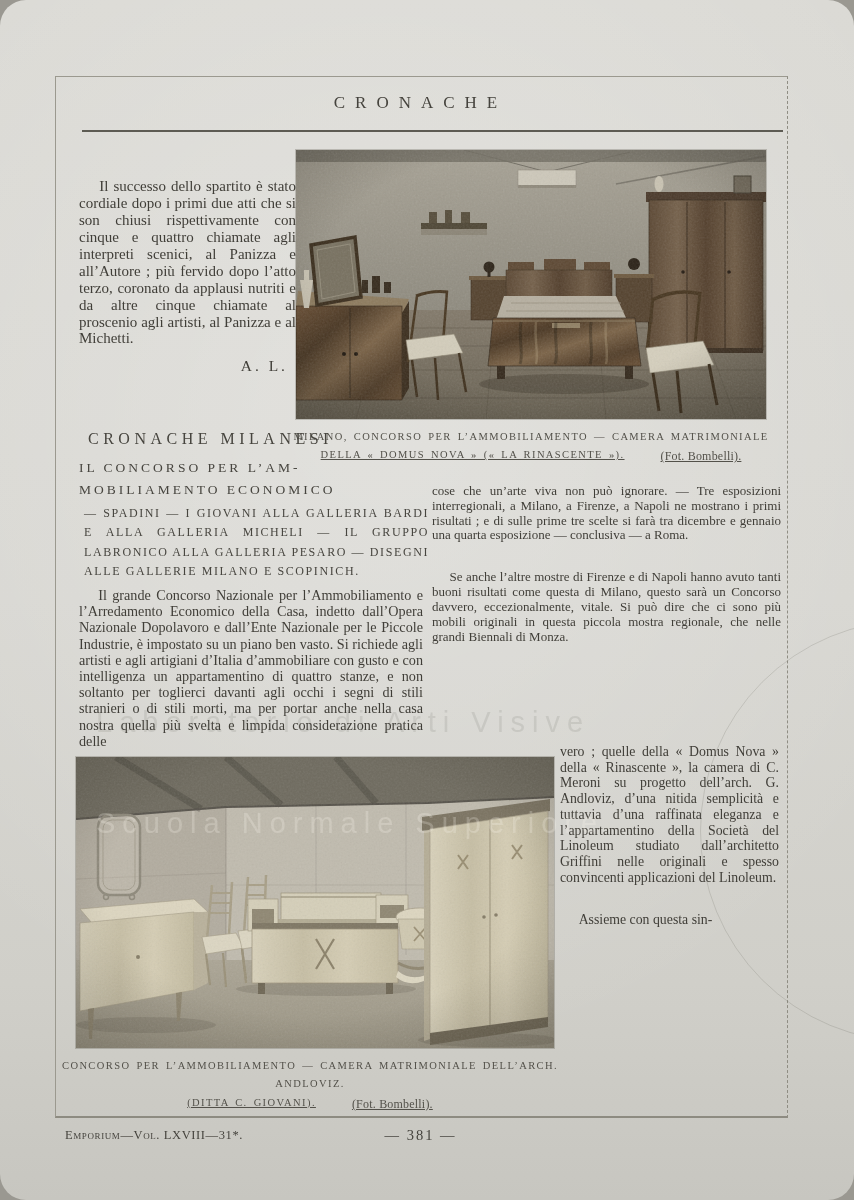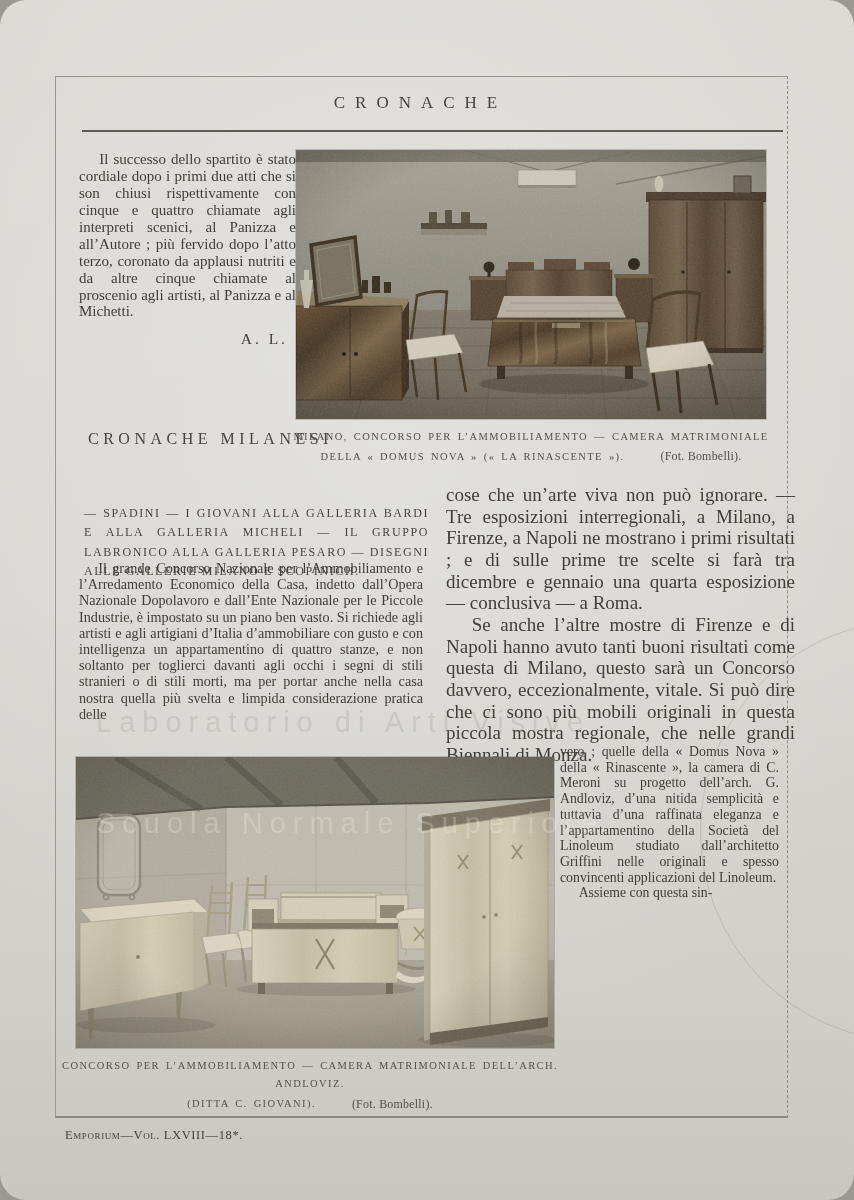--- a/index.html
+++ b/index.html
@@ -24,45 +24,45 @@
     border:1px solid rgba(90,88,78,0.18); pointer-events:none;
   }
   .page-title {
     left:55px; top:93px; width:731px; text-align:center;
     font-size:17px; letter-spacing:10px; color:#45433d;
   }
   .header-rule { left:82px; top:130px; width:701px; height:2px; background:#5d5b53; }
 
   .justify { text-align:justify; }
   .justify p { margin:0; }
-  .justify p.ind { text-indent:1.35em; }
+  .justify p.ind { text-indent:1.35em;margin-top:27px; }
 
   .intro-col { left:79px; top:151px; width:217px; font-size:15px; line-height:1.13; }
   .signature { margin-top:10px; text-align:right; padding-right:8px; letter-spacing:3px; font-size:15.5px; }
 
   .photo { box-shadow:0 0 0 1px rgba(70,66,56,0.25); background:#8e8a7e; }
   .photo svg { display:block; }
   .photo1 { left:296px; top:150px; width:470px; height:269px; }
   .photo2 { left:76px;  top:757px; width:478px; height:291px; }
 
   .caption { text-align:center; font-size:10.5px; letter-spacing:1.4px; word-spacing:2px;
              color:#53514a; line-height:1.75; }
   .caption1 { left:286px; top:428px; width:490px; }
   .caption2 { left:50px;  top:1057px; width:520px; }
-  .cap-line2 { display:flex; justify-content:center; align-items:center; gap:36px; }
+  .cap-line2 { display:flex; justify-content:center; align-items:flex-start; gap:36px;text-decoration:underline; }
   .credit { font-size:12px; letter-spacing:0.2px; word-spacing:0; }
 
   .section-heading { left:88px; top:430px; font-size:16px; letter-spacing:4.5px; color:#47453f; }
   .sub-primary { left:79px; top:457px; width:310px; font-size:13.5px; letter-spacing:3px;
                  line-height:1.65; white-space:pre-line; color:#47453f; }
   .sub-secondary { left:84px; top:504px; width:345px; font-size:12px; letter-spacing:1.6px;
                    line-height:1.62; color:#47453f; }
 
   .left-col  { left:79px;  top:560px; width:344px; font-size:14.2px; line-height:1.14; }
-  .right-col { left:446px; top:484px; width:349px; font-size:19px; line-height:1.14; }
+  .right-col { left:432px; top:484px; width:349px; font-size:13px; line-height:1.14; }
   .right-col-narrow { left:560px; top:744px; width:219px; font-size:13.8px; line-height:1.14; }
 
   .watermark { font-family:Liberation Sans, sans-serif; letter-spacing:7px;
                font-size:29px; white-space:nowrap; pointer-events:none; z-index:6; }
   .wm1 { left:96px; top:706px; color:rgba(85,84,78,0.13); }
   .wm2 { left:96px; top:774px; color:rgba(250,248,240,0.24);margin-top:33px; }
 
   .footer-left { left:65px; top:1128px; font-size:12.5px; letter-spacing:0.6px;
                  font-variant:small-caps; color:#45433d; }
   .page-number { left:55px; top:1127px; width:731px; text-align:center; font-size:14.5px;
@@ -190,20 +190,22 @@
 
   <div class="abs caption caption1">
     <div>MILANO, CONCORSO PER L’AMMOBILIAMENTO — CAMERA MATRIMONIALE</div>
     <div class="cap-line2">
       <span>DELLA « DOMUS NOVA » (« LA RINASCENTE »).</span>
       <span class="credit">(Fot. Bombelli).</span>
     </div>
   </div>
 
   <div class="abs section-heading">CRONACHE MILANESI</div>
+  <div class="abs sub-primary">IL CONCORSO PER L’AM-
+MOBILIAMENTO ECONOMICO</div>
   <div class="abs sub-secondary justify">— SPADINI — I GIOVANI ALLA GALLERIA BARDI E ALLA GALLERIA MICHELI — IL GRUPPO LABRONICO ALLA GALLERIA PESARO — DISEGNI ALLE GALLERIE MILANO E SCOPINICH.</div>
 
   <div class="abs left-col justify">
     <p class="ind">Il grande Concorso Nazionale per l’Ammobiliamento e l’Arredamento Economico della Casa, indetto dall’Opera Nazionale Dopolavoro e dall’Ente Nazionale per le Piccole Industrie, è impostato su un piano ben vasto. Si richiede agli artisti e agli artigiani d’Italia d’ammobiliare con gusto e con intelligenza un appartamentino di quattro stanze, e non soltanto per toglierci davanti agli occhi i segni di stili stranieri o di stili morti, ma per portar anche nella casa nostra quella più svelta e limpida considerazione pratica delle</p>
   </div>
 
   <div class="abs right-col justify">
     <p>cose che un’arte viva non può ignorare. — Tre esposizioni interregionali, a Milano, a Firenze, a Napoli ne mostrano i primi risultati ; e di sulle prime tre scelte si farà tra dicembre e gennaio una quarta esposizione — conclusiva — a Roma.</p>
     <p class="ind">Se anche l’altre mostre di Firenze e di Napoli hanno avuto tanti buoni risultati come questa di Milano, questo sarà un Concorso davvero, eccezionalmente, vitale. Si può dire che ci sono più mobili originali in questa piccola mostra regionale, che nelle grandi Biennali di Monza.</p>
   </div>
@@ -301,15 +303,16 @@
     <div>CONCORSO PER L’AMMOBILIAMENTO — CAMERA MATRIMONIALE DELL’ARCH. ANDLOVIZ.</div>
     <div class="cap-line2">
       <span>(DITTA C. GIOVANI).</span>
       <span class="credit">(Fot. Bombelli).</span>
     </div>
   </div>
 
   <div class="abs watermark wm1">Laboratorio di Arti Visive</div>
   <div class="abs watermark wm2">Scuola Normale Superiore</div>
 
-  <div class="abs footer-left">Emporium—Vol. LXVIII—18*.</div>
+  <div class="abs footer-left">Emporium—Vol. LXVIII—31*.</div>
+  <div class="abs page-number">— 381 —</div>
 
 </div>
 
 </body></html>

